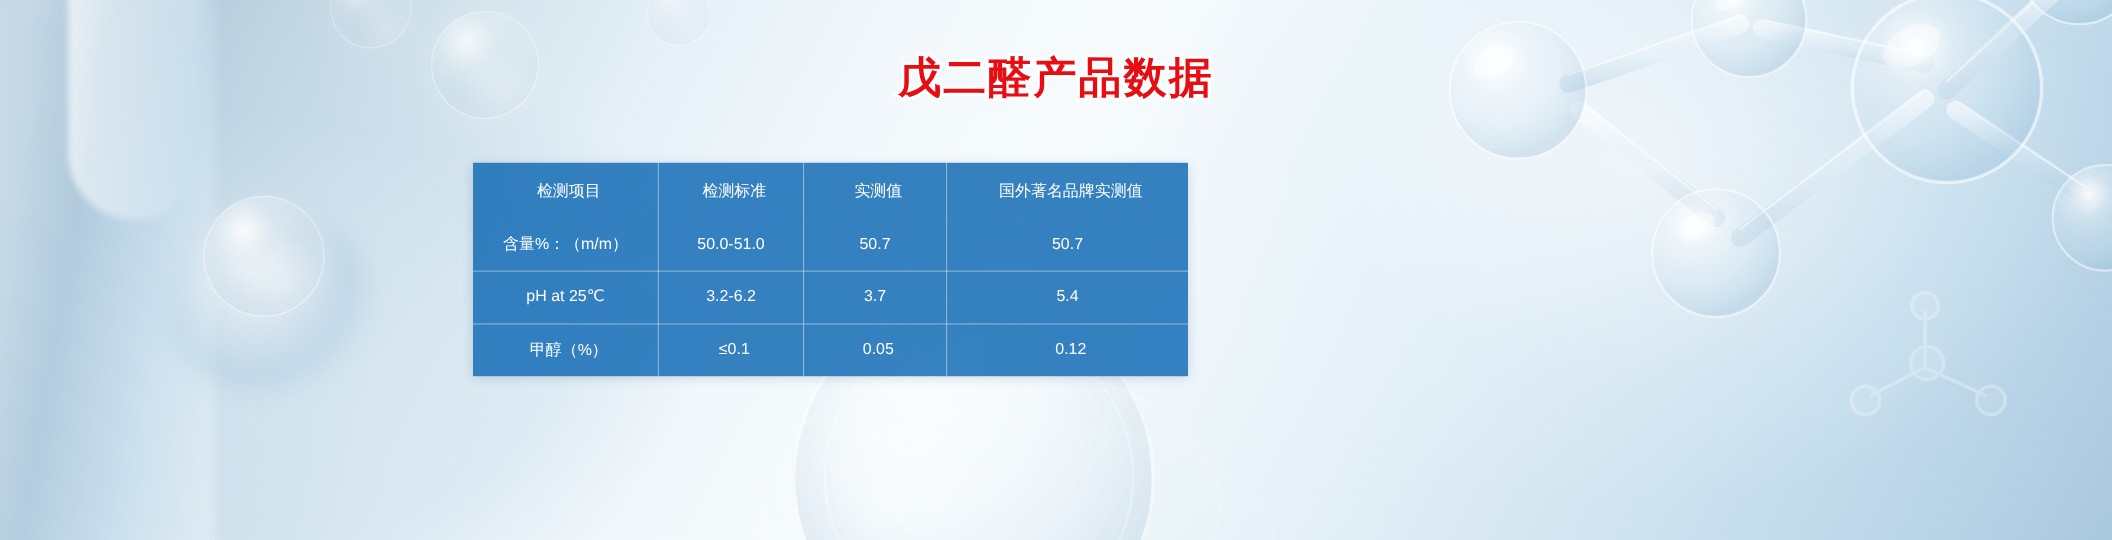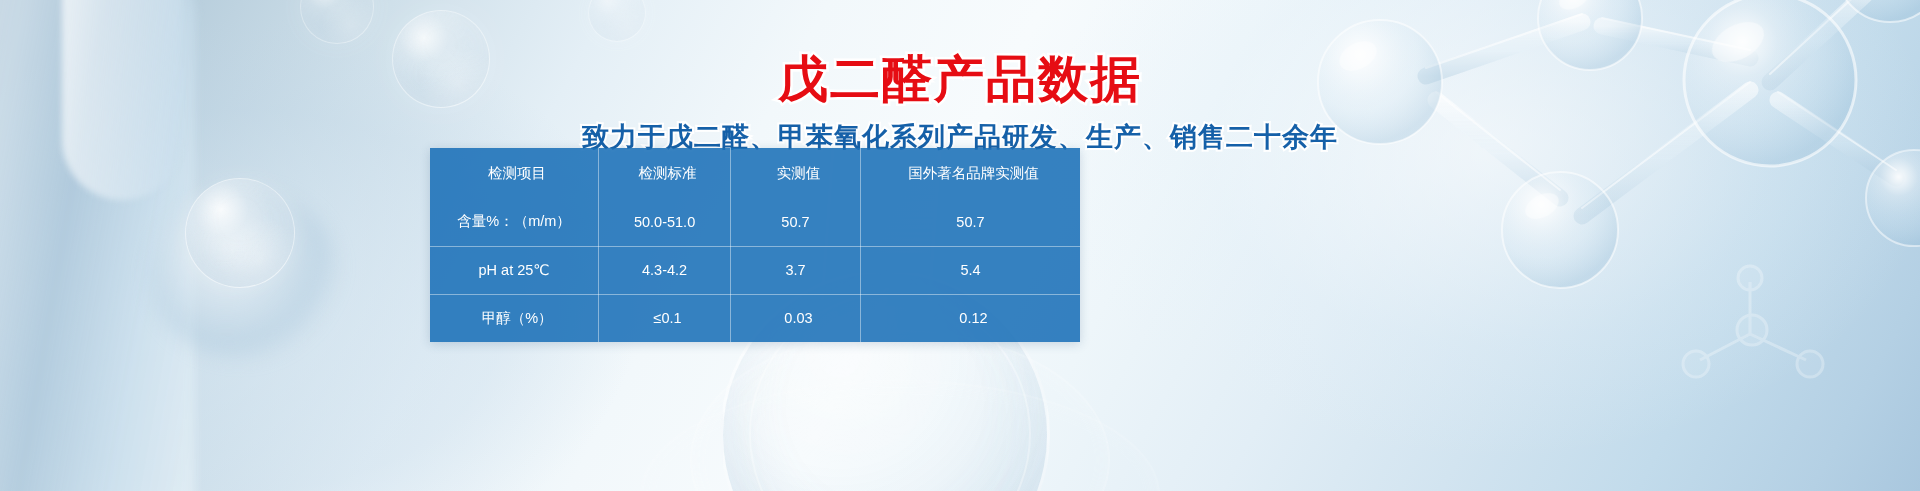--- a/index.html
+++ b/index.html
@@ -116,21 +116,21 @@
 
   
   #titleBlock {
     position: absolute;
     left: 0; top: 48px;
     width: 1920px;
     text-align: center;
   }
 
   #mainTitle {
-    font-size: 50px;
+    font-size: 39px;
     font-weight: bold;
     letter-spacing: 2px;
     color: #e60d13;
     -webkit-text-stroke: 5px #ffffff;
     paint-order: stroke fill;
     text-shadow: 0 2px 2px rgba(255,255,255,0.9);
     line-height: 1.25;
     white-space: nowrap;
   }
 
@@ -259,21 +259,20 @@
         <circle cx="466" cy="434" r="13" fill="#ffffff" fill-opacity="0.25"></circle>
         <circle cx="522" cy="400" r="15" fill="#ffffff" fill-opacity="0.25"></circle>
         <circle cx="580" cy="434" r="13" fill="#ffffff" fill-opacity="0.25"></circle>
         <circle cx="520" cy="348" r="12" fill="#ffffff" fill-opacity="0.25"></circle>
       </g>
     </svg>
   </div>
 
   <div id="titleBlock">
     <div id="mainTitle">戊二醛产品数据</div>
-    <div id="subTitle">致力于戊二醛、甲苯氧化系列产品研发、生产、销售二十余年</div>
   </div>
 
   <div id="tableWrap">
     <table id="specTable">
       <thead>
         <tr>
           <th class="c1">检测项目</th>
           <th class="c2">检测标准</th>
           <th class="c3">实测值</th>
           <th class="c4">国外著名品牌实测值</th>
@@ -281,27 +280,27 @@
       </thead>
       <tbody>
         <tr>
           <td class="c1">含量%：（m/m）</td>
           <td class="c2">50.0-51.0</td>
           <td class="c3">50.7</td>
           <td class="c4">50.7</td>
         </tr>
         <tr>
           <td class="c1">pH at 25℃</td>
-          <td class="c2">4.3-4.2</td>
+          <td class="c2">3.2-6.2</td>
           <td class="c3">3.7</td>
           <td class="c4">5.4</td>
         </tr>
         <tr>
           <td class="c1">甲醇（%）</td>
           <td class="c2">≤0.1</td>
-          <td class="c3">0.03</td>
+          <td class="c3">0.05</td>
           <td class="c4">0.12</td>
         </tr>
       </tbody>
     </table>
   </div>
 
 </div>
 
 </body></html>

